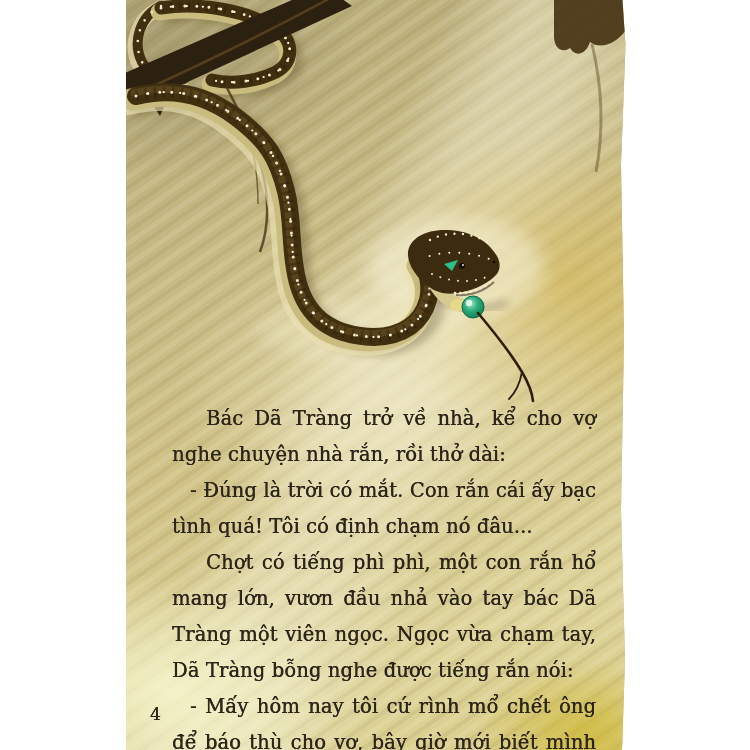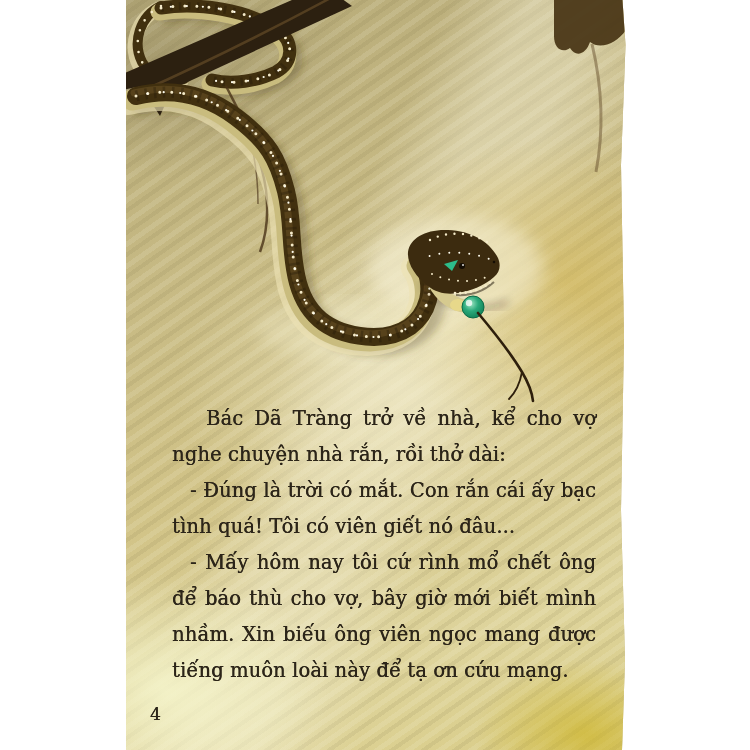--- a/index.html
+++ b/index.html
@@ -142,19 +142,20 @@
       </g>
 
       <g stroke="#2e1f0c" fill="none" stroke-linecap="round">
         <path d="M352,313 C368,332 384,352 396,372 C402,382 406,392 407,401" stroke-width="2.6"></path>
         <path d="M396,372 C394,383 390,392 383,399" stroke-width="1.8"></path>
       </g>
     </svg>
 
     <div class="story">
       <p class="indent">Bác Dã Tràng trở về nhà, kể cho vợ nghe chuyện nhà rắn, rồi thở dài:</p>
-      <p class="dash">- Đúng là trời có mắt. Con rắn cái ấy bạc tình quá! Tôi có viên giết nó đâu...</p>
+      <p class="dash">- Đúng là trời có mắt. Con rắn cái ấy bạc tình quá! Tôi có định chạm nó đâu...</p>
+      <p class="indent">Chợt có tiếng phì phì, một con rắn hổ mang lớn, vươn đầu nhả vào tay bác Dã Tràng một viên ngọc. Ngọc vừa chạm tay, Dã Tràng bỗng nghe được tiếng rắn nói:</p>
       <p class="dash">- Mấy hôm nay tôi cứ rình mổ chết ông để báo thù cho vợ, bây giờ mới biết mình nhầm. Xin biếu ông viên ngọc mang được tiếng muôn loài này để tạ ơn cứu mạng.</p>
     </div>
 
     <div class="page-num">4</div>
   </div>
 </div>
 
 </body></html>

